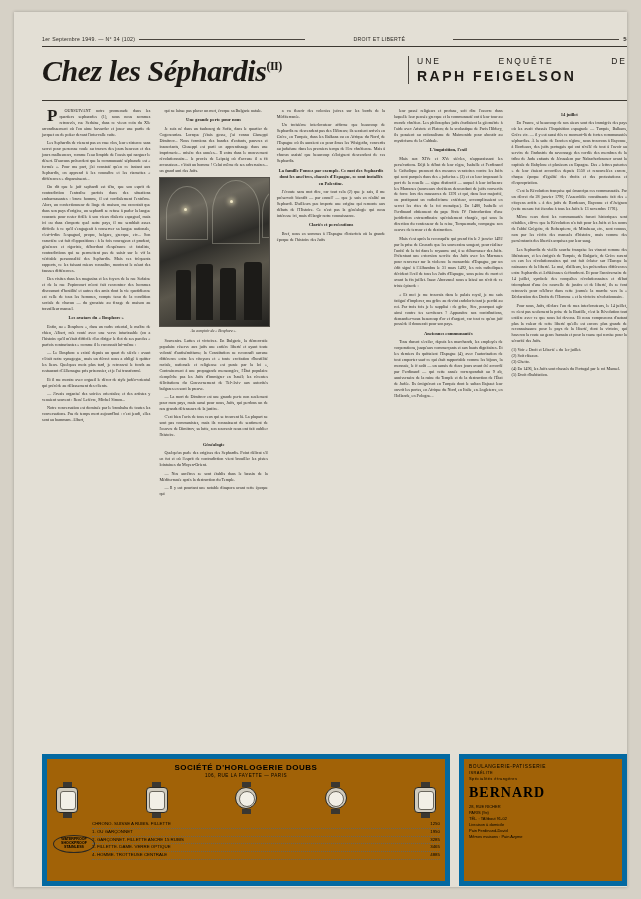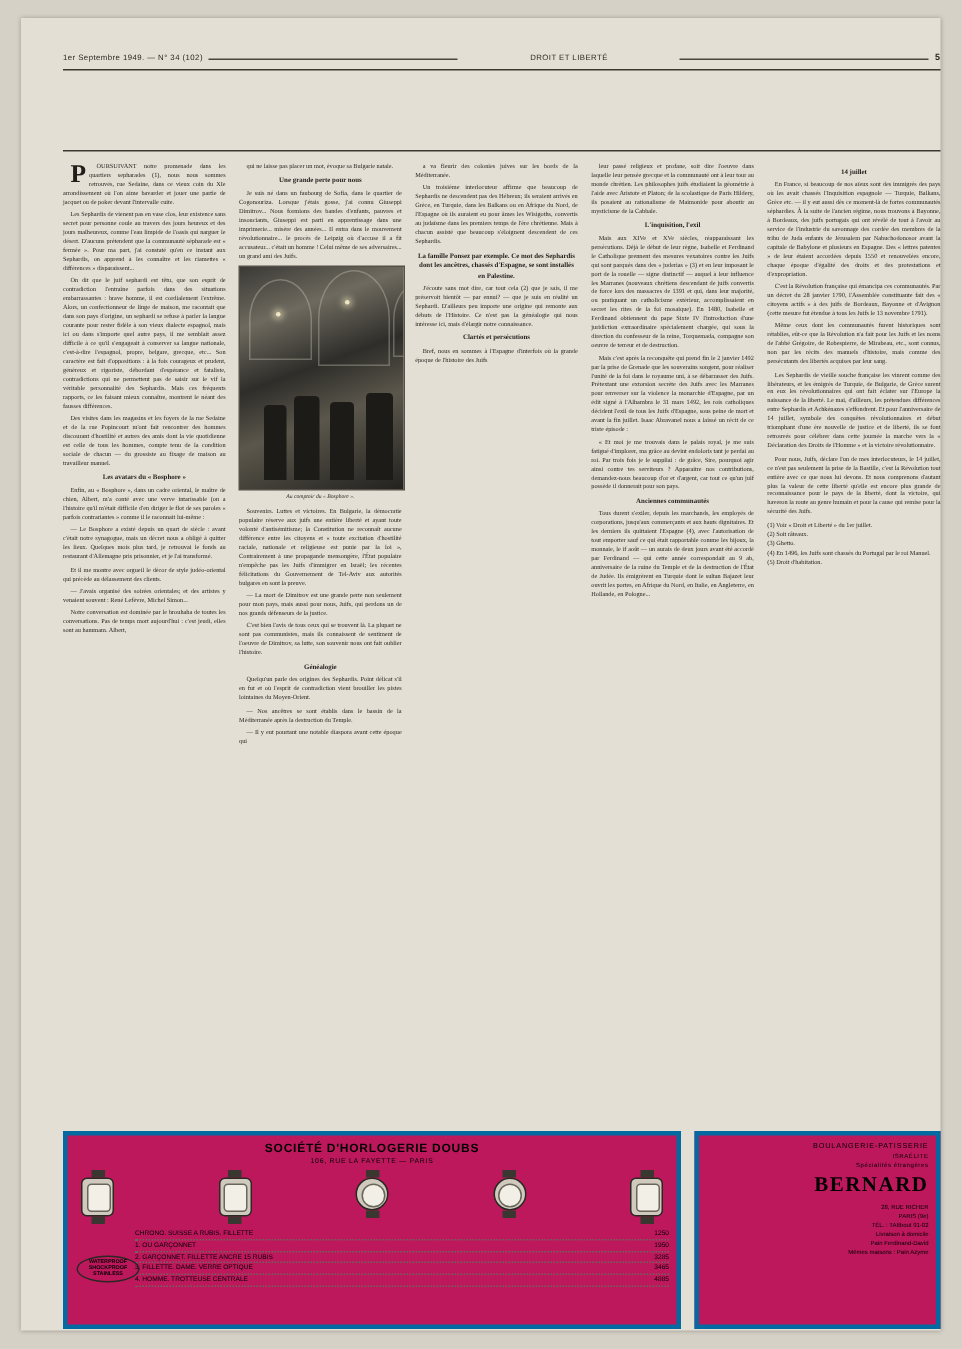--- a/index.html
+++ b/index.html
@@ -86,21 +86,21 @@
   .photo .fig{position:absolute;background:#1c1b18;border-radius:3px 3px 0 0;}
   .photo .lamp{position:absolute;width:3px;height:3px;border-radius:50%;background:#efe6c5;box-shadow:0 0 4px 2px rgba(240,230,190,.6);}
   .caption{
     text-align:center;font-size:3.8px;font-style:italic;margin:1px 0 4px 0;text-indent:0;
   }
   .adrow{
     position:absolute;left:28px;top:742px;width:585px;height:132px;
     display:flex;gap:9px;align-items:stretch;
   }
   .ad{
-    border:3px solid #0369a1;background:#be185d;position:relative;
+    border:5px solid #0369a1;background:#a16207;position:relative;
   }
   .ad-travel{width:139px;padding:5px 4px;text-align:center;font-family:"Liberation Sans",sans-serif;}
   .ad-travel .l{font-size:5px;letter-spacing:.4px;margin:1px 0;}
   .ad-travel .isr{font-size:6px;font-weight:bold;letter-spacing:1px;margin:2px 0;}
   .ad-travel .brand{
     font-family:"Liberation Serif",serif;font-style:italic;font-weight:bold;
     font-size:15px;margin:4px 0 2px 0;letter-spacing:0px;
   }
   .ad-travel .sm{font-size:4.4px;letter-spacing:.6px;margin:1px 0;}
   .ad-watch{flex:1;padding:4px 5px;}
@@ -120,21 +120,21 @@
   .watch .band{width:9px;height:5px;background:#3a3731;margin:0 auto;}
   .watch.round .case{border-radius:50%;height:20px;}
   .watch.round .dial{border-radius:50%;left:2.5px;top:2.5px;width:14px;height:14px;}
   .wstamp{
     position:absolute;left:6px;bottom:28px;width:40px;text-align:center;
     font-family:"Liberation Sans",sans-serif;font-size:3.6px;font-weight:bold;
     border:1px solid #2a2823;border-radius:50%;padding:2px 0;line-height:1.1;
   }
   .plist{margin-left:40px;font-family:"Liberation Sans",sans-serif;font-size:4.4px;line-height:1.55;}
   .plist div{display:flex;justify-content:space-between;border-bottom:.4px dotted #6a665c;}
-  .ad-bakery{width:148px;padding:5px 5px;text-align:right;font-family:"Liberation Sans",sans-serif;}
+  .ad-bakery{width:148px;padding:5px 5px;text-align:left;font-family:"Liberation Sans",sans-serif;}
   .ad-bakery .t1{font-size:4.8px;letter-spacing:.6px;}
   .ad-bakery .t2{font-size:4px;letter-spacing:.4px;margin-top:1px;}
   .ad-bakery .bn{
     font-family:"Liberation Serif",serif;font-weight:bold;font-size:14px;letter-spacing:1px;margin:4px 0 3px 0;
   }
   .ad-bakery .t3{font-size:4px;line-height:1.5;}
   .pg{font-family:"Liberation Sans",sans-serif;font-size:6px;font-weight:bold;}
   .numlist{font-size:4.2px;line-height:1.5;}
 </style>
 </head>
@@ -143,20 +143,33 @@
 <div class="page">
  <div class="sheet">
 
   <div class="masthead">
     <span>1er Septembre 1949. — N° 34 (102)</span>
     <span class="mid">DROIT ET LIBERTÉ</span>
     <span class="pg">5</span>
   </div>
   <div class="rule" style="top:34px;"></div>
 
+  <div class="title-band">
+    <div class="big-title">
+      <span>Chez les Séphardis</span><span class="sup">(II)</span>
+    </div>
+    <div class="byline">
+      <div class="l1">
+        <span>UNE</span>
+        <span>ENQUÊTE</span>
+        <span>DE</span>
+      </div>
+      <div class="l2">RAPH FEIGELSON</div>
+    </div>
+  </div>
   <div class="rule" style="top:88px;"></div>
 
   <div class="cols">
 
     <div class="col">
       <p class="dropcap">POURSUIVANT notre promenade dans les quartiers sepharades (1), nous nous sommes retrouvés, rue Sedaine, dans ce vieux coin du XIe arrondissement où l'on aime bavarder et jouer une partie de jacquet ou de poker devant l'intervalle cuite.</p>
       <p>Les Sephardis de vienent pas en vase clos, leur existence sans secret pour personne coule au travers des jours heureux et des jours malheureux, comme l'eau limpide de l'oasis qui narguer le désert. D'aucuns prétendent que la communauté sépharade est « fermée ». Pour ma part, j'ai constaté qu'en ce instant aux Sephardis, on apprend à les connaître et les riamettes « différences » disparaissent...</p>
       <p>On dit que le juif sephardi est têtu, que son esprit de contradiction l'entraîne parfois dans des situations embarrassantes : brave homme, il est cordialement l'extrême. Alors, un confectionneur de linge de maison, me racontait que dans son pays d'origine, un sephardi se refuse à parler la langue courante pour rester fidèle à son vieux dialecte espagnol, mais ici ou dans s'importe quel autre pays, il me semblait assez difficile à ce qu'il s'engageait à conserver sa langue nationale, c'est-à-dire l'espagnol, propre, belgare, grecque, etc... Son caractère est fait d'oppositions : à la fois courageux et prudent, généreux et rigoriste, débordant d'espérance et fataliste, contradictions qui ne permettent pas de saisir sur le vif la véritable personnalité des Sephardis. Mais ces fréquents rapports, ce les faisant mieux connaître, montrent le néant des fausses différences.</p>
       <p>Des visites dans les magasins et les foyers de la rue Sedaine et de la rue Popincourt m'ont fait rencontrer des hommes discourant d'hostilité et autres des amis dont la vie quotidienne est celle de tous les hommes, compte tenu de la condition sociale de chacun — du grossiste au fixage de maison au travailleur manuel.</p>
       <span class="sub">Les avatars du « Bosphore »</span>

